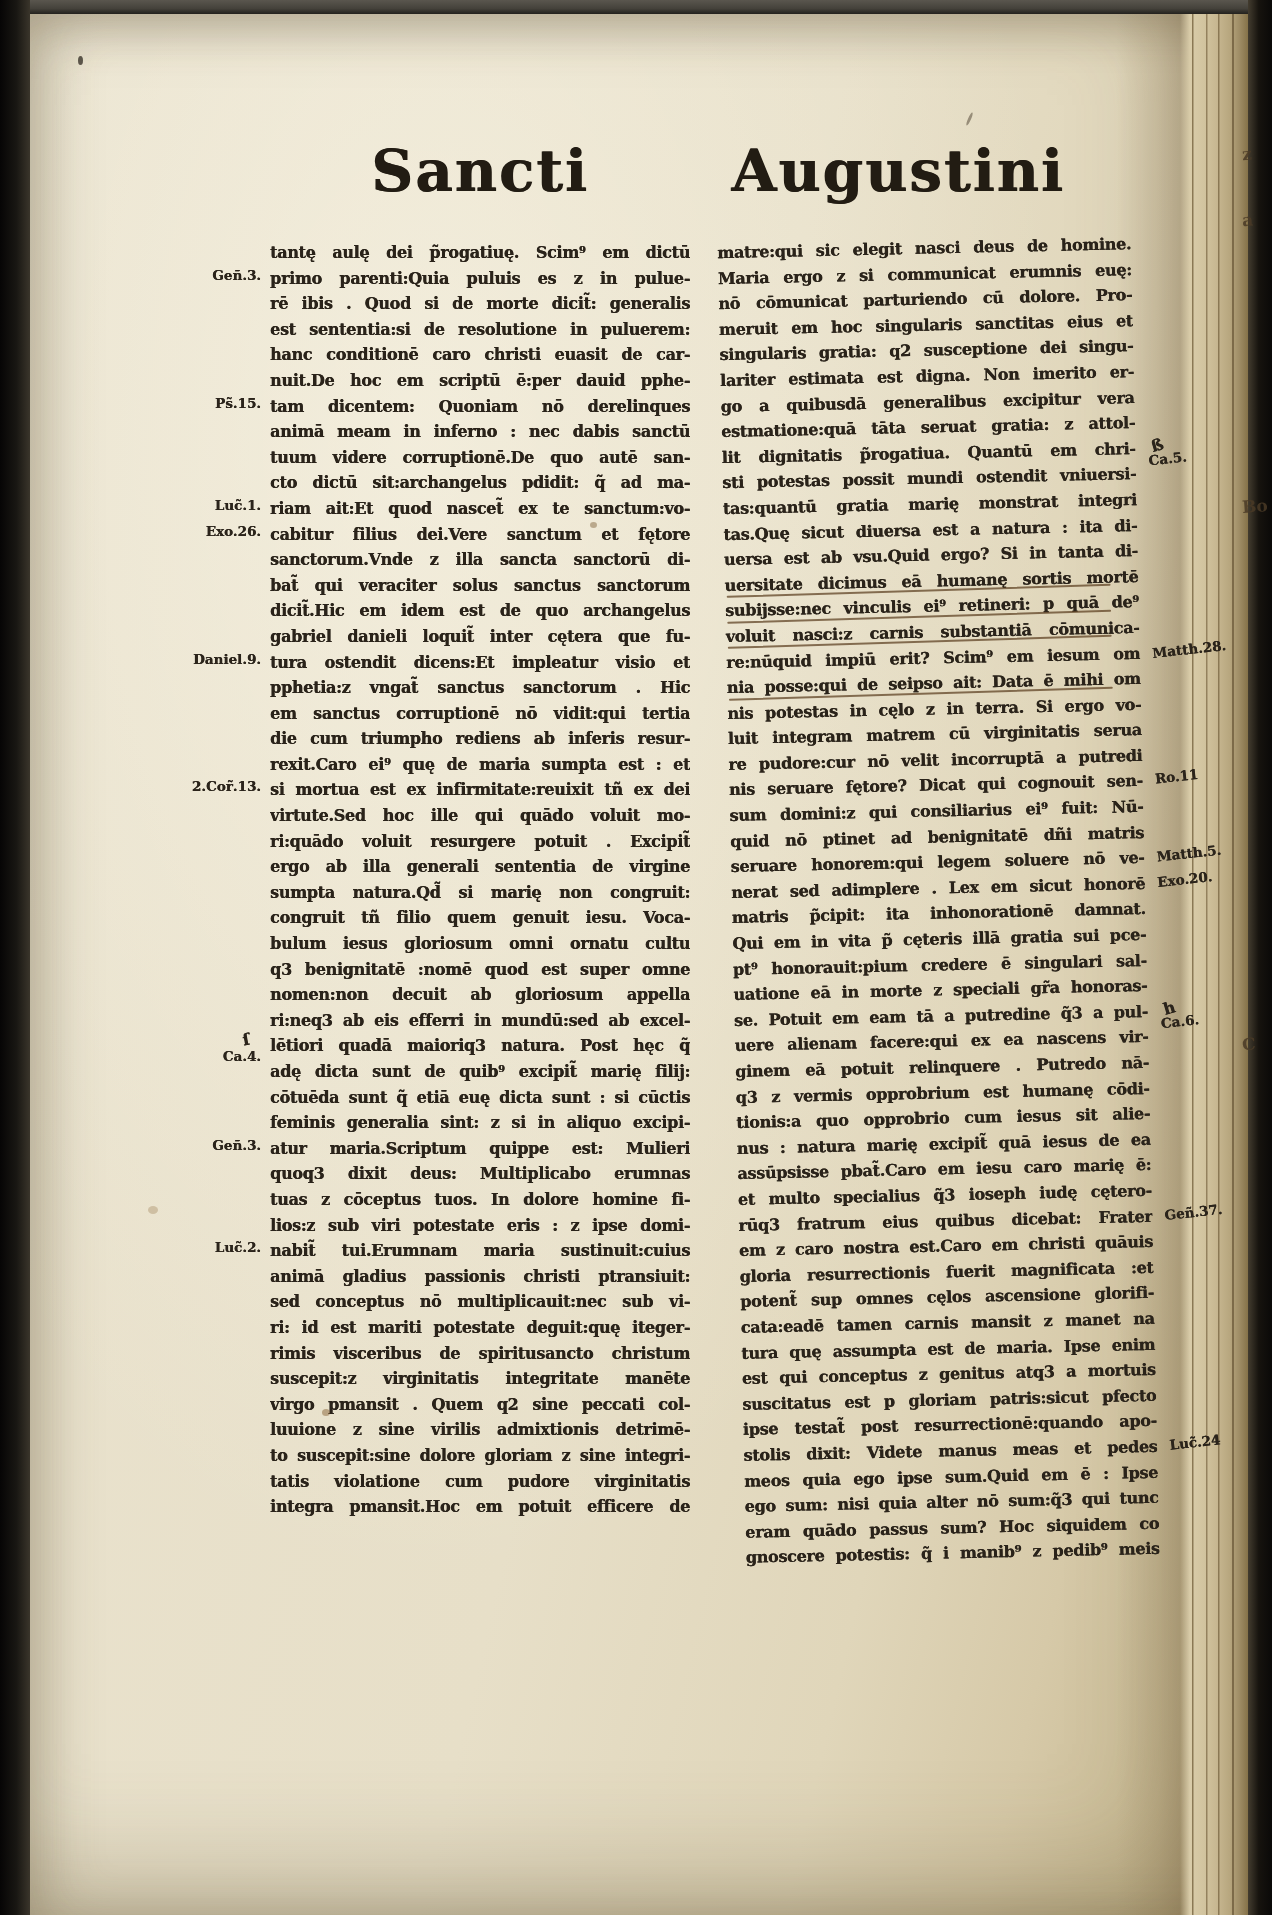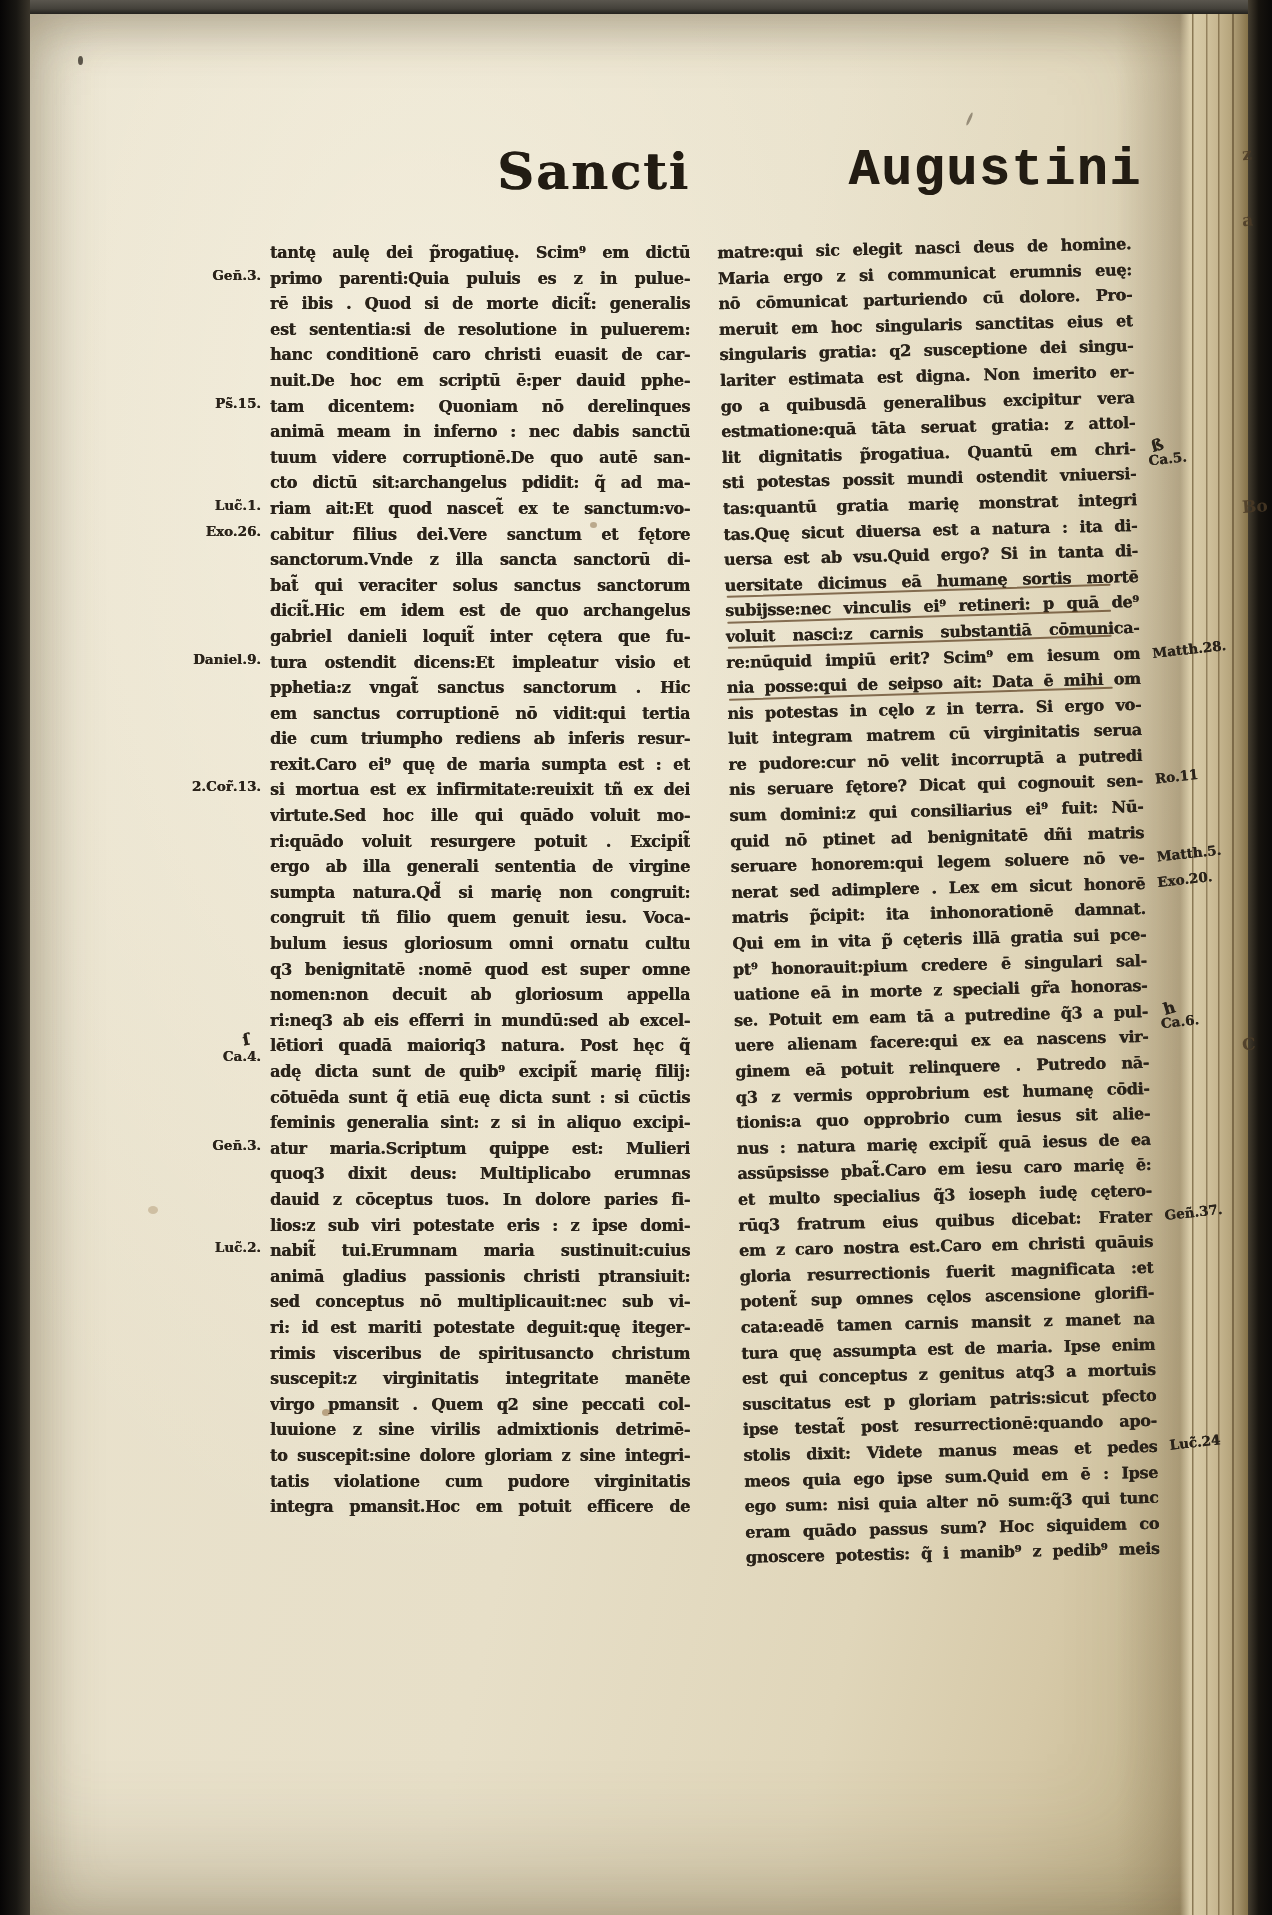--- a/index.html
+++ b/index.html
@@ -34,26 +34,26 @@
       linear-gradient(90deg,#8a7854,#8a7854) 76px 0/1.5px 100% no-repeat,
       linear-gradient(90deg,#93815d,#93815d) 90px 0/1.5px 100% no-repeat,
       linear-gradient(90deg,#8a7854,#8a7854) 102px 0/1.5px 100% no-repeat,
       linear-gradient(90deg,#7c6a48,#7c6a48) 116px 0/2px 100% no-repeat,
       linear-gradient(90deg,
         rgba(150,130,95,0) 0px, rgba(140,120,85,.20) 42px, rgba(125,105,72,.30) 64px,
         #d9cca9 74px, #d2c49f 88px, #c8b892 100px, #b7a67e 114px, #9d8b64 124px, #857249 132px);
   }
   
   .running-head{
-    position:absolute;top:128px;z-index:2;text-align:right;
-    font-weight:700;font-size:51px;line-height:58px;color:#221c13;
+    position:absolute;top:128px;z-index:2;text-align:center;
+    font-weight:700;font-size:58px;line-height:58px;color:#221c13;
     letter-spacing:2px;text-shadow:.7px 0 0 currentColor;
   }
   .rh-left{left:240px;width:420px;}
-  .rh-right{left:688px;width:424px;font-family:Liberation Mono, monospace;}
+  .rh-right{left:656px;width:424px;}
 
   
   .col{
     position:absolute;top:226px;z-index:2;
     font-weight:700;font-size:16px;line-height:25.6px;
     color:#2a231a;letter-spacing:-.3px;
     text-shadow:.35px 0 0 currentColor;
   }
   .col-left{left:240px;width:420px;}
   .col-right{left:700px;width:414px;transform:rotate(-1.25deg);transform-origin:0 45%;}
@@ -215,21 +215,21 @@
         <span class="line-text">feminis generalia sint: z si in aliquo excipi-</span>
       </div>
       <div class="line">
         <span class="line-text">atur maria.Scriptum quippe est: Mulieri</span>
         <span class="margin-note note-left"><span>Geñ.3.</span></span>
       </div>
       <div class="line">
         <span class="line-text">quoq3 dixit deus: Multiplicabo erumnas</span>
       </div>
       <div class="line">
-        <span class="line-text">dauid z cōceptus tuos. In dolore paries fi-</span>
+        <span class="line-text">tuas z cōceptus tuos. In dolore homine fi-</span>
       </div>
       <div class="line">
         <span class="line-text">lios:z sub viri potestate eris : z ipse domi-</span>
       </div>
       <div class="line">
         <span class="line-text">nabit̃ tui.Erumnam maria sustinuit:cuius</span>
         <span class="margin-note note-left"><span>Luc̃.2.</span></span>
       </div>
       <div class="line">
         <span class="line-text">animā gladius passionis christi ptransiuit:</span>

